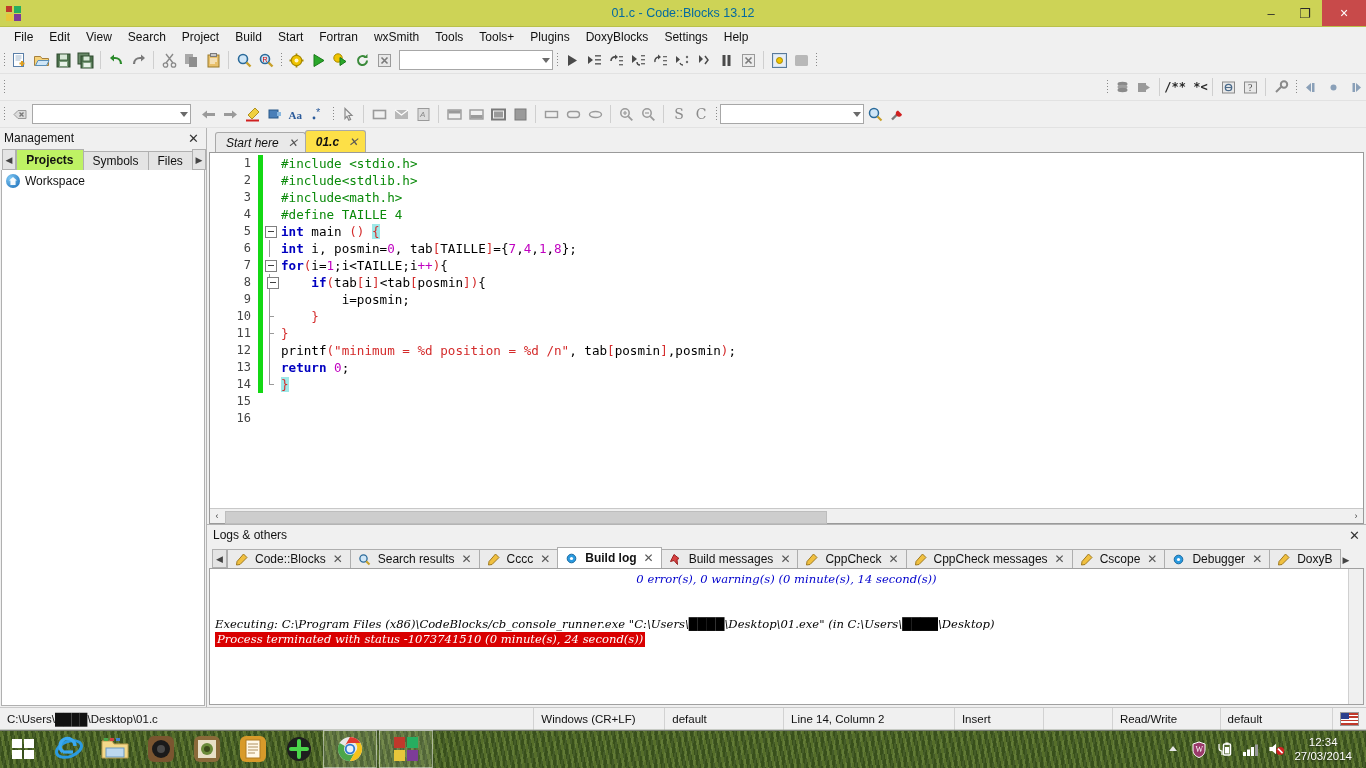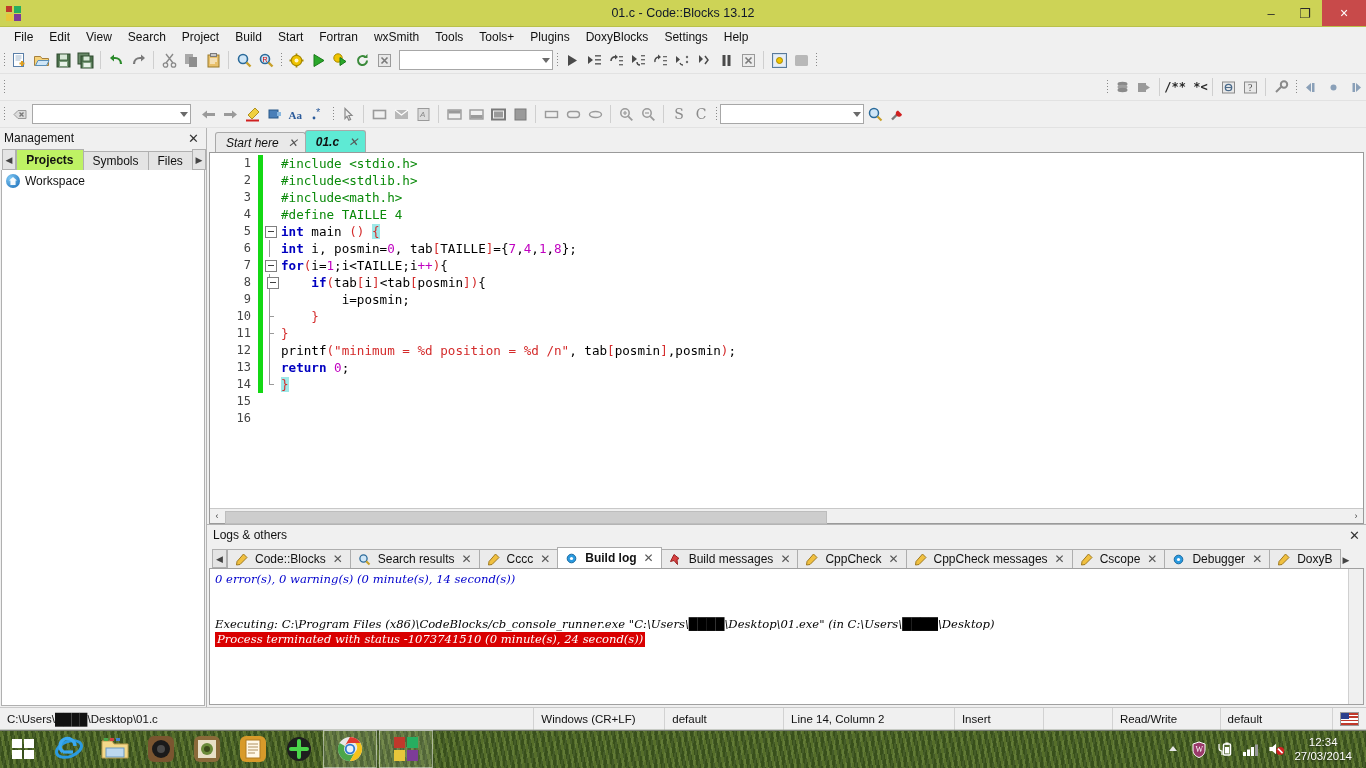--- a/index.html
+++ b/index.html
@@ -32,21 +32,21 @@
   }
   .tb-icon{width:26px;height:26px;display:flex;align-items:center;justify-content:center;}
   .cbicon{width:15px;height:15px;position:relative;}
   .cbicon i{position:absolute;display:block;}
   .cbicon i.a{left:0;top:0;width:6px;height:6px;background:#c0392b;}
   .cbicon i.b{left:8px;top:0;width:7px;height:7px;background:#27ae60;}
   .cbicon i.c{left:0;top:8px;width:7px;height:7px;background:#e8c63a;}
   .cbicon i.d{left:8px;top:8px;width:7px;height:7px;background:#7d3c98;}
   .title-text{
     position:absolute;left:0;right:0;text-align:center;
-    font-size:12.5px;color:#0f172a;pointer-events:none;
+    font-size:12.5px;color:#0369a1;pointer-events:none;
   }
   .winbtns{margin-left:auto;display:flex;height:26px;align-items:stretch;z-index:2;}
   .wb{width:34px;display:flex;align-items:center;justify-content:center;font-size:13px;color:#2b2b2b;}
   .wb.close{width:44px;background:#c84a4a;color:#fff;font-size:14px;}
   
   .menubar{height:20px;background:#f0f0f0;display:flex;align-items:center;padding-left:6px;flex:none;}
   .menubar span{padding:2px 8px;font-size:12px;color:#111;}
   
   .tbrow{height:26px;background:#f0f0f0;display:flex;align-items:center;flex:none;border-bottom:1px solid #e2e2e2;}
   .grip{width:8px;height:20px;display:flex;align-items:center;justify-content:center;flex:none;}
@@ -76,21 +76,21 @@
   .globe{width:14px;height:14px;border-radius:50%;background:radial-gradient(circle at 30% 30%,#7ec8f5,#1769b5);
          position:relative;flex:none;}
   .globe::after{content:"";position:absolute;left:3px;top:3px;width:8px;height:8px;
          background:#fff;clip-path:polygon(50% 0,100% 45%,82% 45%,82% 100%,18% 100%,18% 45%,0 45%);opacity:.95;}
   
   .editzone{flex:1;display:flex;flex-direction:column;min-width:0;background:#f0f0f0;}
   .edtabs{height:24px;display:flex;align-items:flex-end;padding-left:8px;flex:none;}
   .etab{height:19px;padding:0 7px 0 10px;display:flex;align-items:center;gap:9px;font-size:12px;color:#111;
         background:#e9e9e9;border:1px solid #a9a9a9;border-bottom:none;margin-right:-1px;
         border-radius:3px 3px 0 0;font-style:italic;}
-  .etab.active{background:#5eead4;height:21px;font-weight:bold;z-index:2;}
+  .etab.active{background:#fde047;height:21px;font-weight:bold;z-index:2;}
   .etab .x{font-size:12px;color:#555;font-weight:normal;}
   .edwrap{flex:1;display:flex;flex-direction:column;min-height:0;border:1px solid #9a9a9a;background:#fff;margin:0 2px 0 2px;}
   .edmain{flex:1;display:flex;min-height:0;overflow:hidden;position:relative;}
   .gutter{width:48px;background:#fff;text-align:right;flex:none;padding-top:2px;}
   .gutter div{font-family:"DejaVu Sans Mono",monospace;font-size:12px;color:#444;height:17px;line-height:17px;padding-right:7px;}
   .changebar{width:5px;background:#fff;flex:none;padding-top:2px;}
   .changebar div{height:17px;}
   .changebar div.mod{background:#14d814;}
   .foldcol{width:14px;background:#fff;flex:none;padding-top:2px;position:relative;}
   .foldcol div{height:17px;position:relative;}
@@ -116,21 +116,21 @@
   .logs-hdr{height:20px;display:flex;align-items:center;padding:0 6px 0 6px;font-size:12px;color:#111;flex:none;}
   .logs-hdr .x{margin-left:auto;font-size:13px;color:#333;}
   .logs-tabs{height:23px;display:flex;align-items:flex-end;padding-left:5px;flex:none;overflow:hidden;}
   .ltab{height:18px;padding:0 7px;display:flex;align-items:center;gap:7px;font-size:12px;color:#111;
         background:#ebebeb;border:1px solid #aeaeae;border-bottom:none;margin-right:-1px;flex:none;}
   .ltab.active{background:#fff;height:20px;font-weight:bold;}
   .ltab .x{font-size:12px;color:#555;font-weight:normal;}
   .licon{width:13px;height:13px;flex:none;}
   .logbody{flex:1;background:#fff;border:1px solid #a0a0a0;margin:0 2px 2px 2px;padding:3px 5px;overflow:hidden;position:relative;}
   .logline{font-family:"DejaVu Serif",serif;font-style:italic;font-size:11.6px;line-height:15px;white-space:pre;color:#000;}
-  .logline.blue{color:#0000cc;}
+  .logline.blue{color:#0000cc;text-align:center;}
   .logline.err{background:#d90000;color:#fff;display:inline-block;padding:0 2px;}
   .logscroll-v{position:absolute;right:0;top:0;width:14px;bottom:0;background:#f0f0f0;border-left:1px solid #d0d0d0;}
   
   .statusbar{height:22px;background:#f0f0f0;display:flex;align-items:center;flex:none;border-top:1px solid #c9c9c9;font-size:11.5px;color:#111;}
   .sbcell{padding:0 7px;height:22px;display:flex;align-items:center;border-right:1px solid #d2d2d2;}
   .flag{width:17px;height:12px;background:
      linear-gradient(180deg,#c0392b 0 14%,#fff 14% 28%,#c0392b 28% 42%,#fff 42% 56%,#c0392b 56% 70%,#fff 70% 84%,#c0392b 84% 100%);
      position:relative;border:1px solid #9a9a9a;}
   .flag::before{content:"";position:absolute;left:0;top:0;width:8px;height:6px;background:#2b3f8c;}
   

